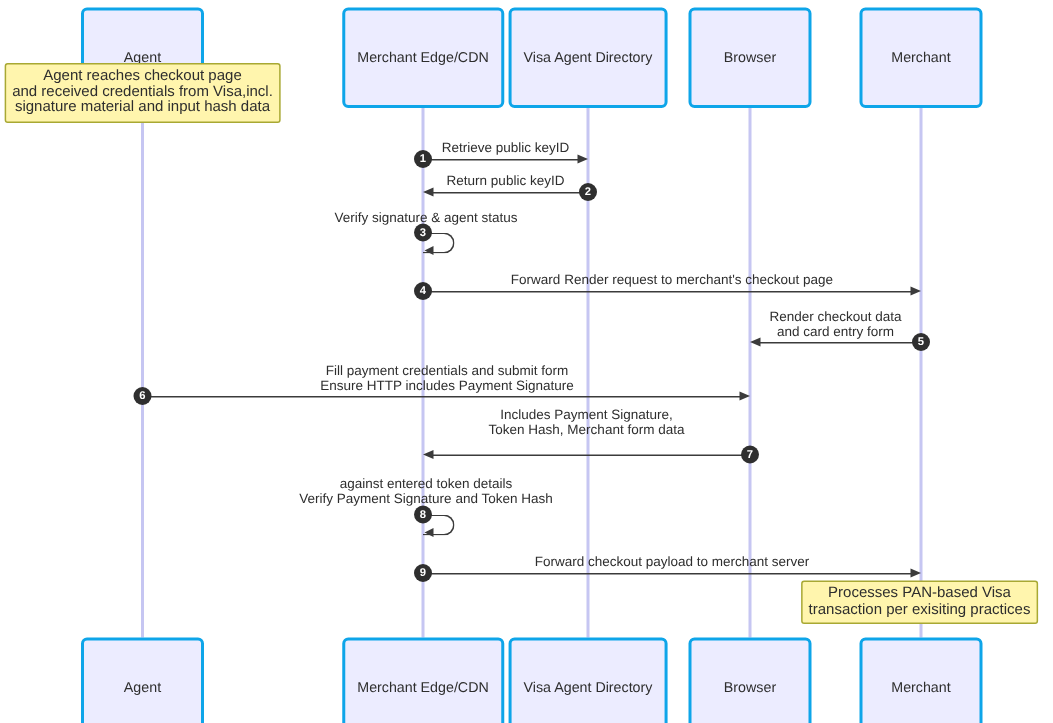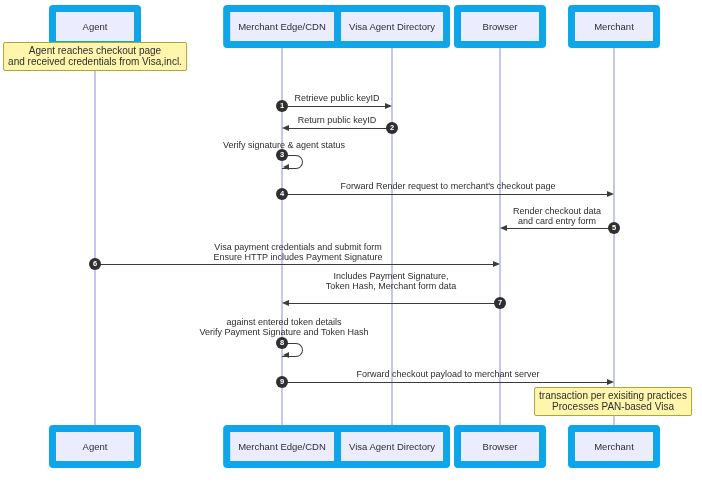--- a/index.html
+++ b/index.html
@@ -5,21 +5,21 @@
   html,body { margin:0; padding:0; background:#ffffff; }
   .diagram {
     position:relative; width:702px; height:482px; background:#ffffff;
     font-family:"Liberation Sans","DejaVu Sans",sans-serif; color:#2e2e2e;
     overflow:hidden;
   }
   .lifeline { position:absolute; top:36px; height:389px; width:2px;
     background:#c6c6f2; transform:translateX(-50%); z-index:0; }
   .actor {
     position:absolute; transform:translateX(-50%); height:29px; line-height:29px;
-    min-width:62px; padding:0 8px; background:#ECECFF; border:7px solid #0ea5e9;
+    min-width:62px; padding:17px 8px; background:#ECECFF; border:2px solid #0ea5e9;
     border-radius:4px; font-size:9.5px; text-align:center; white-space:nowrap; z-index:3;
   }
   .note {
     position:absolute; transform:translateX(-50%); background:#FFF5AD;
     border:1px solid #A8A833; border-radius:2px; padding:3px 4px;
     font-size:10px; line-height:10.5px; text-align:center; white-space:nowrap; z-index:3;
   }
   .mlabel { position:absolute; transform:translateX(-50%); font-size:9px;
     line-height:10px; text-align:center; white-space:nowrap; z-index:2; }
   .mline { position:absolute; height:1px; background:#3b3b3b; z-index:1; }
@@ -48,20 +48,21 @@
 
   <div class="actor" style="left:95px;top:5px">Agent</div>
   <div class="actor" style="left:282px;top:5px">Merchant Edge/CDN</div>
   <div class="actor" style="left:392px;top:5px">Visa Agent Directory</div>
   <div class="actor" style="left:500px;top:5px">Browser</div>
   <div class="actor" style="left:614px;top:5px">Merchant</div>
 
   <div class="note" style="left:95px;top:42px">
     <div>Agent reaches checkout page</div>
     <div>and received credentials from Visa,incl.</div>
+    <div>signature material and input hash data</div>
   </div>
 
   <div class="msg">
     <div class="mlabel" style="left:337px;top:93px">Retrieve public keyID</div>
     <div class="mline" style="left:282px;top:105.5px;width:104px"></div>
     <div class="ah-r" style="left:385px;top:102.5px"></div>
     <div class="seq" style="left:282px;top:106px">1</div>
   </div>
 
   <div class="msg">
@@ -90,21 +91,21 @@
       <div>Render checkout data</div>
       <div>and card entry form</div>
     </div>
     <div class="mline" style="left:506px;top:227.5px;width:108px"></div>
     <div class="ah-l" style="left:500px;top:224.5px"></div>
     <div class="seq" style="left:614px;top:228px">5</div>
   </div>
 
   <div class="msg">
     <div class="mlabel" style="left:298px;top:242px">
-      <div>Visa payment credentials and submit form</div>
+      <div>Fill payment credentials and submit form</div>
       <div>Ensure HTTP includes Payment Signature</div>
     </div>
     <div class="mline" style="left:95px;top:263.5px;width:399px"></div>
     <div class="ah-r" style="left:493px;top:260.5px"></div>
     <div class="seq" style="left:95px;top:264px">6</div>
   </div>
 
   <div class="msg">
     <div class="mlabel" style="left:391px;top:271px">
       <div>Includes Payment Signature,</div>
@@ -126,22 +127,22 @@
   </div>
 
   <div class="msg">
     <div class="mlabel" style="left:448px;top:369px">Forward checkout payload to merchant server</div>
     <div class="mline" style="left:282px;top:381.5px;width:326px"></div>
     <div class="ah-r" style="left:607px;top:378.5px"></div>
     <div class="seq" style="left:282px;top:382px">9</div>
   </div>
 
   <div class="note" style="left:613px;top:387px">
+    <div>Processes PAN-based Visa</div>
     <div>transaction per exisiting practices</div>
-    <div>Processes PAN-based Visa</div>
   </div>
 
   <div class="actor" style="left:95px;top:425px">Agent</div>
   <div class="actor" style="left:282px;top:425px">Merchant Edge/CDN</div>
   <div class="actor" style="left:392px;top:425px">Visa Agent Directory</div>
   <div class="actor" style="left:500px;top:425px">Browser</div>
   <div class="actor" style="left:614px;top:425px">Merchant</div>
 
 </div>
 

